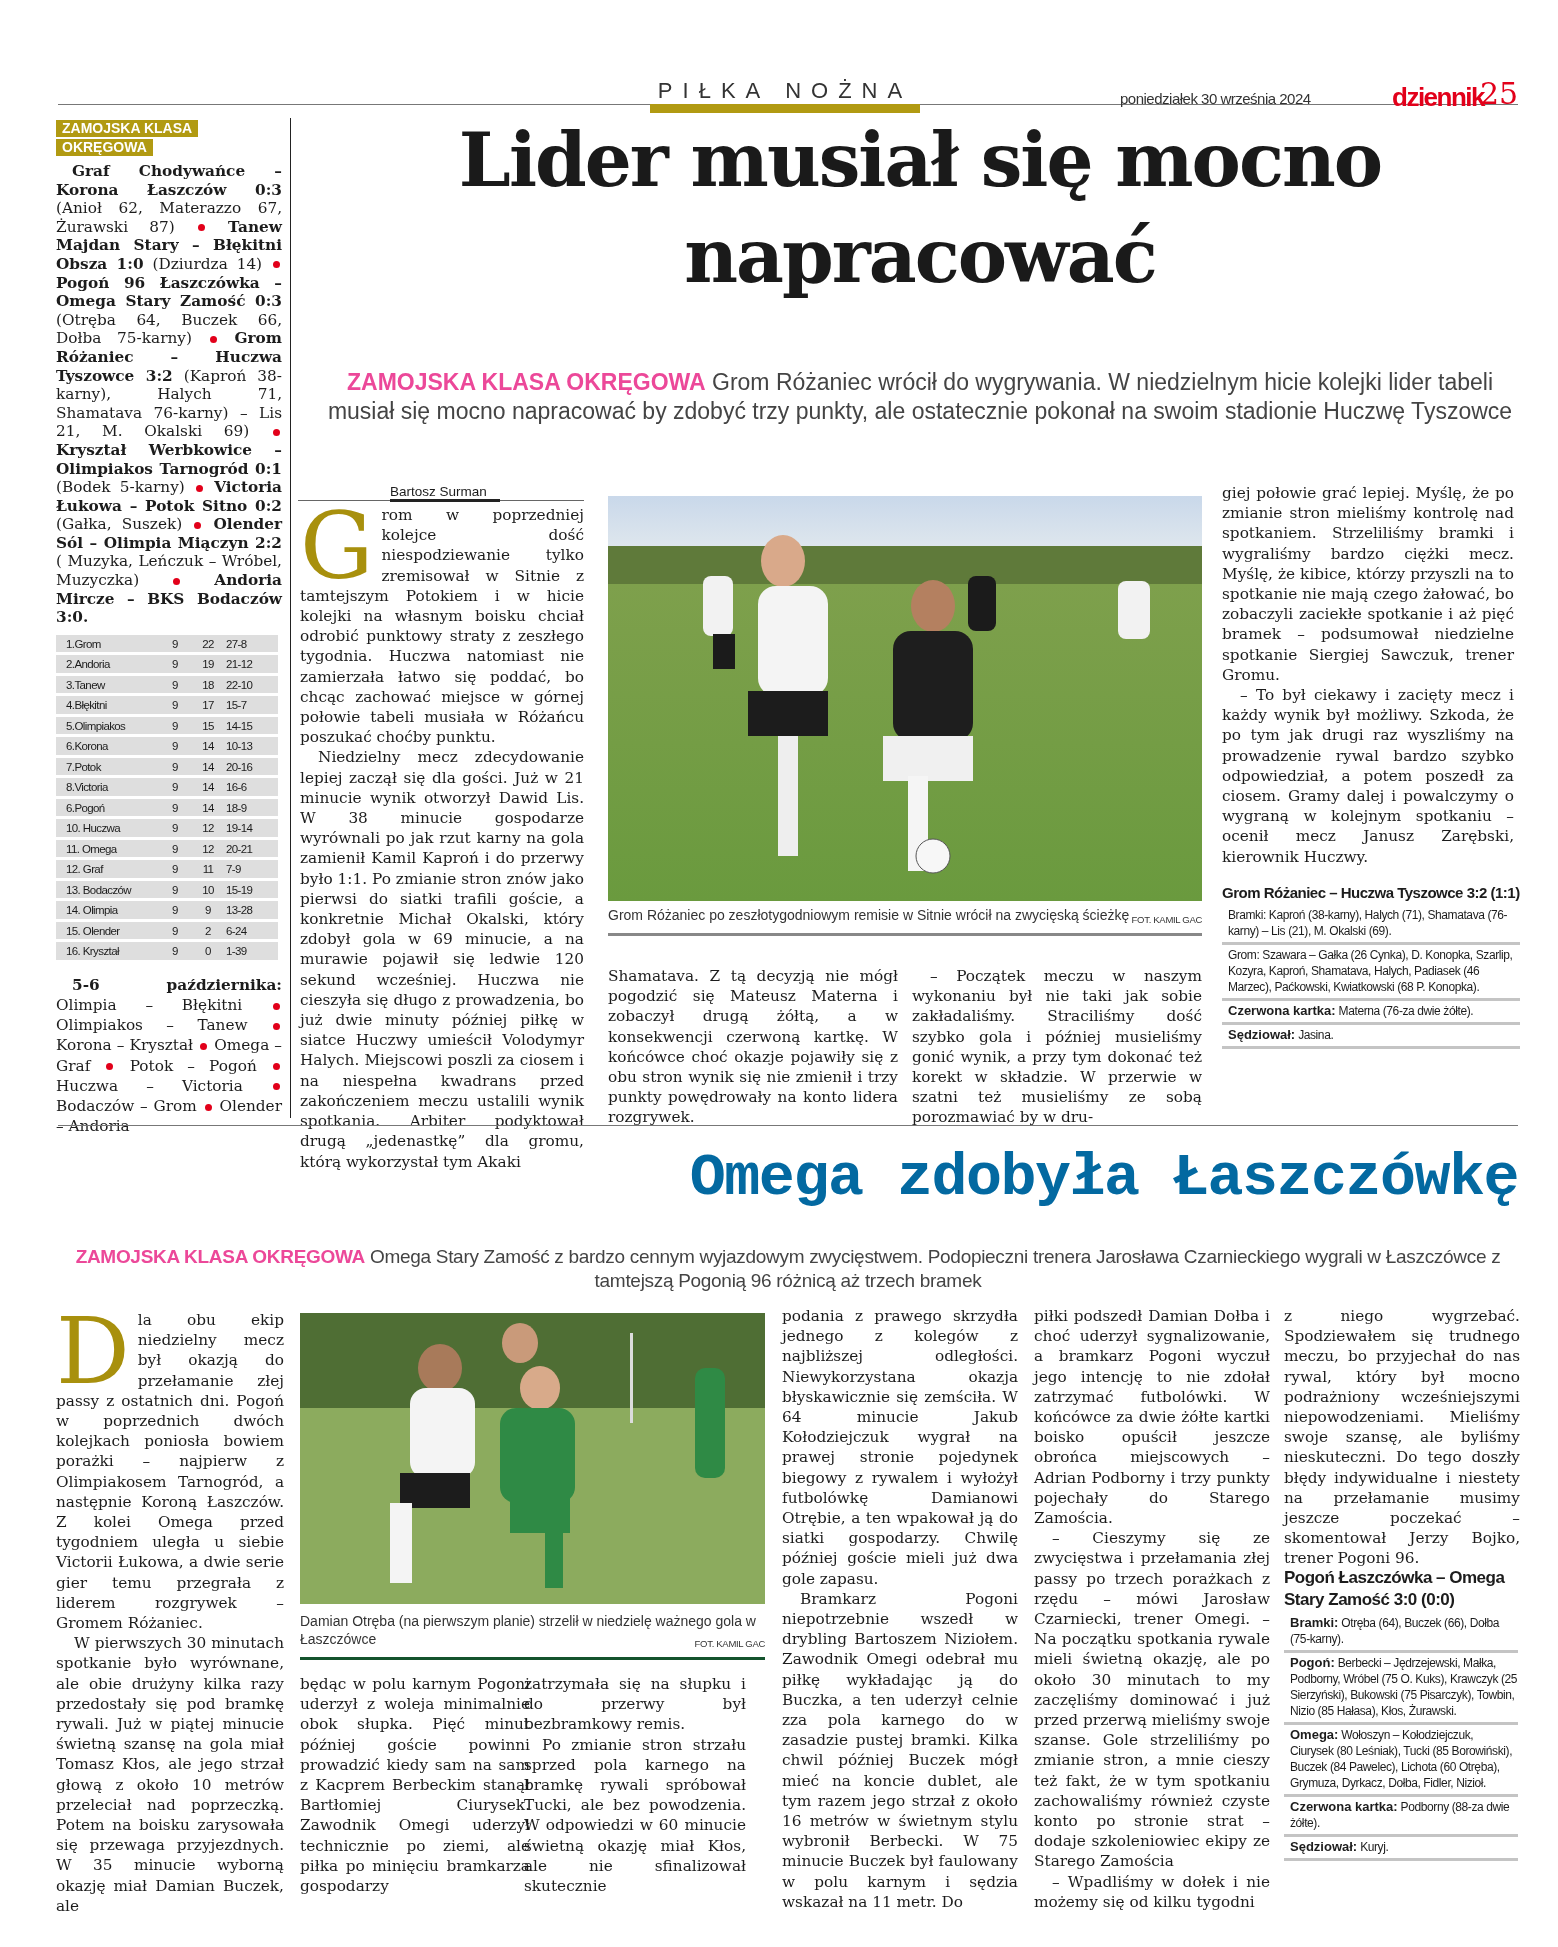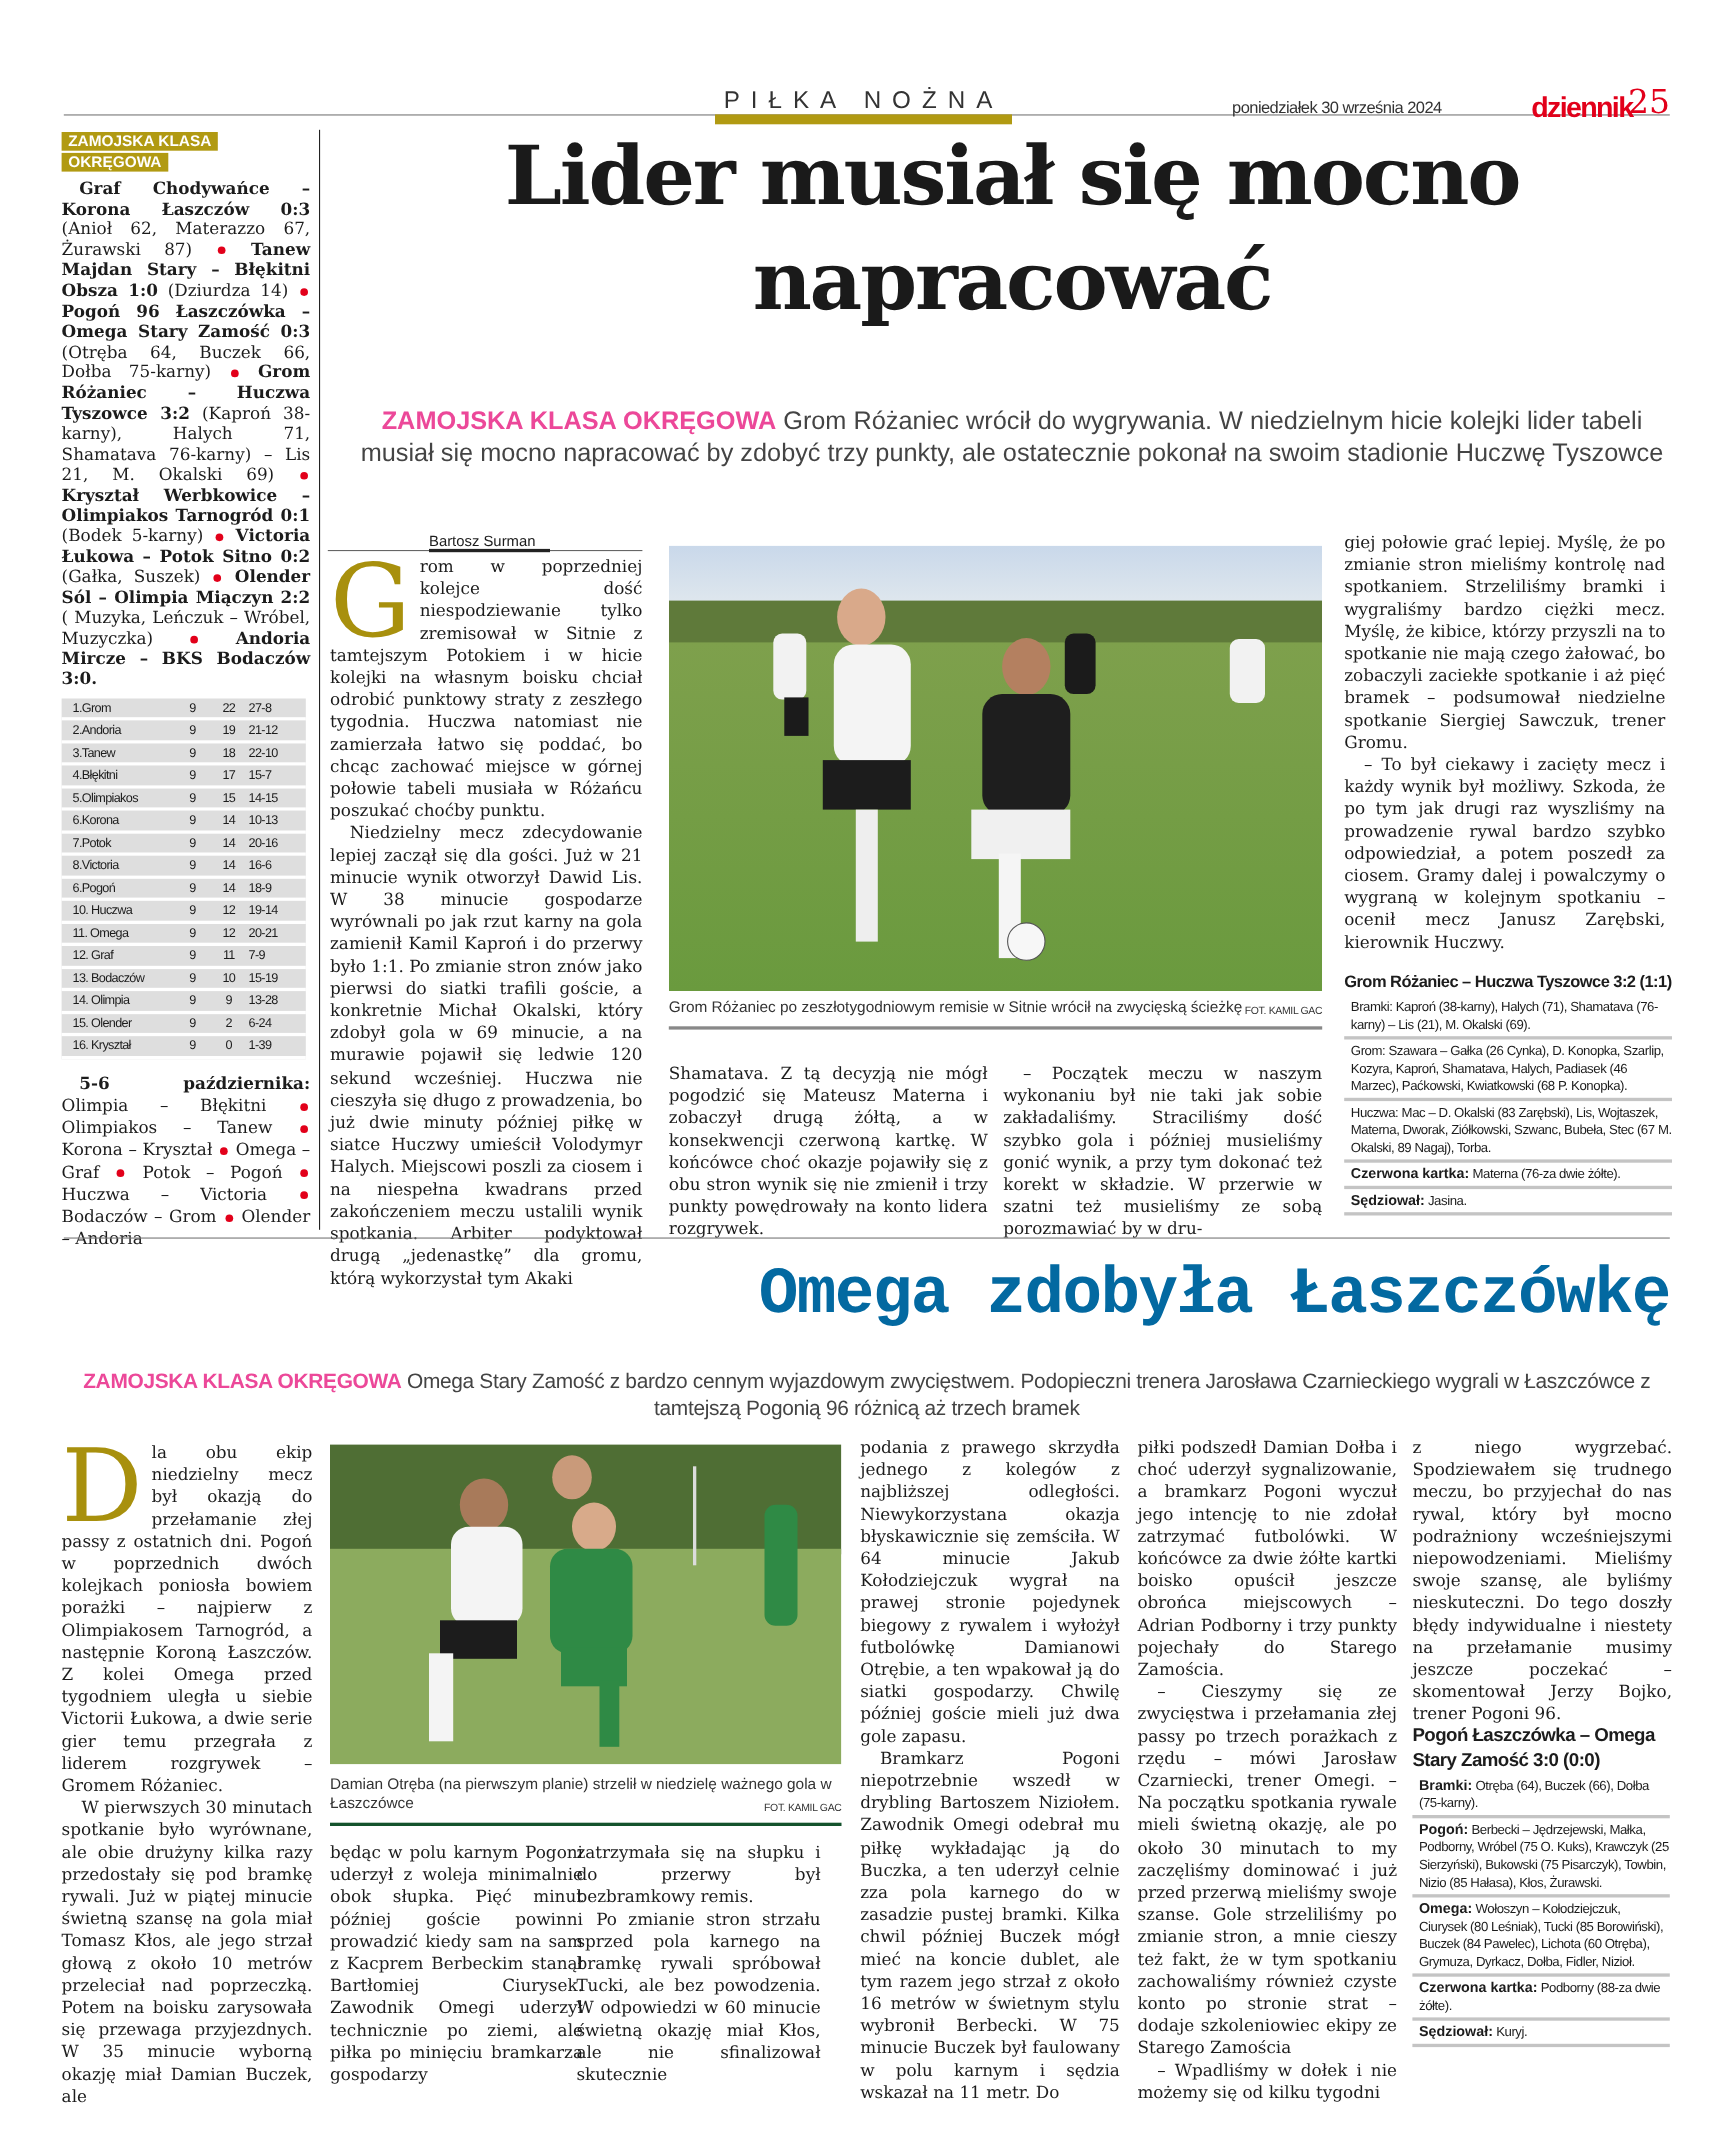--- a/index.html
+++ b/index.html
@@ -250,21 +250,20 @@
 </div>
 <div class="abs body-text" id="a1-col4">
   <p class="first">giej połowie grać lepiej. Myślę, że po zmianie stron mieliśmy kontrolę nad spotkaniem. Strzeliliśmy bramki i wygraliśmy bardzo ciężki mecz. Myślę, że kibice, którzy przyszli na to spotkanie nie mają czego żałować, bo zobaczyli zaciekłe spotkanie i aż pięć bramek – podsumował niedzielne spotkanie Siergiej Sawczuk, trener Gromu.</p>
   <p>– To był ciekawy i zacięty mecz i każdy wynik był możliwy. Szkoda, że po tym jak drugi raz wyszliśmy na prowadzenie rywal bardzo szybko odpowiedział, a potem poszedł za ciosem. Gramy dalej i powalczymy o wygraną w kolejnym spotkaniu – ocenił mecz Janusz Zarębski, kierownik Huczwy.</p>
 </div>
 
 <div class="abs" id="infobox1">
   <div class="ib-title">Grom Różaniec – Huczwa Tyszowce 3:2 (1:1)</div>
   <div class="ib-row"><span>Bramki:</span> <span>Kaproń (38-karny), Halych (71), Shamatava (76-karny) – Lis (21), M. Okalski (69).</span></div>
   <div class="ib-row"><span>Grom:</span> <span>Szawara – Gałka (26 Cynka), D. Konopka, Szarlip, Kozyra, Kaproń, Shamatava, Halych, Padiasek (46 Marzec), Paćkowski, Kwiatkowski (68 P. Konopka).</span></div>
-  <div class="ib-row"><span>Huczwa:</span> <span>Mac – D. Okalski (83 Zarębski), Lis, Wojtaszek, Materna, Dworak, Ziółkowski, Szwanc, Bubeła, Stec (67 M. Okalski, 89 Nagaj), Torba.</span></div>
   <div class="ib-row"><b>Czerwona kartka:</b> <span>Materna (76-za dwie żółte).</span></div>
   <div class="ib-row"><b>Sędziował:</b> <span>Jasina.</span></div>
 </div>
 
 <div class="abs" id="mid-rule"></div>
 
 <div class="abs" id="h2">Omega zdobyła Łaszczówkę</div>
 <div class="abs" id="lead2">
   <span class="lead-label">ZAMOJSKA KLASA OKRĘGOWA</span>
   <span>Omega Stary Zamość z bardzo cennym wyjazdowym zwycięstwem. Podopieczni trenera Jarosława Czarnieckiego wygrali w Łaszczówce z tamtejszą Pogonią 96 różnicą aż trzech bramek</span>

